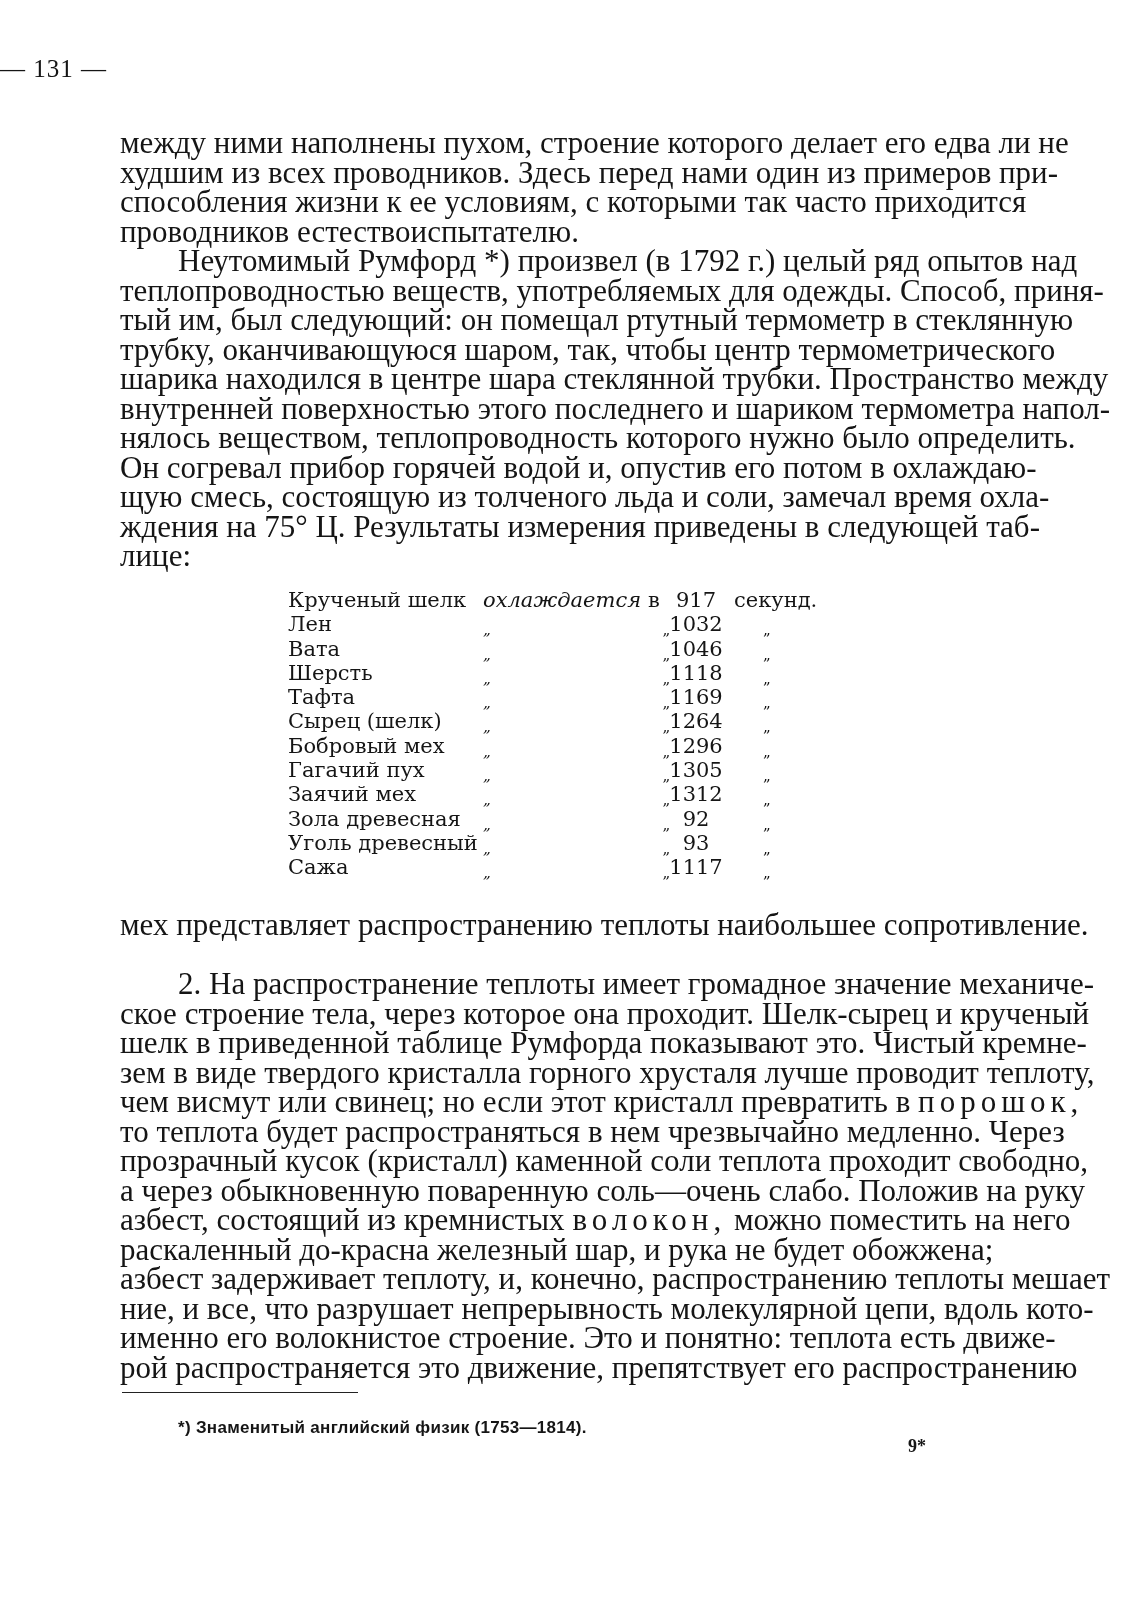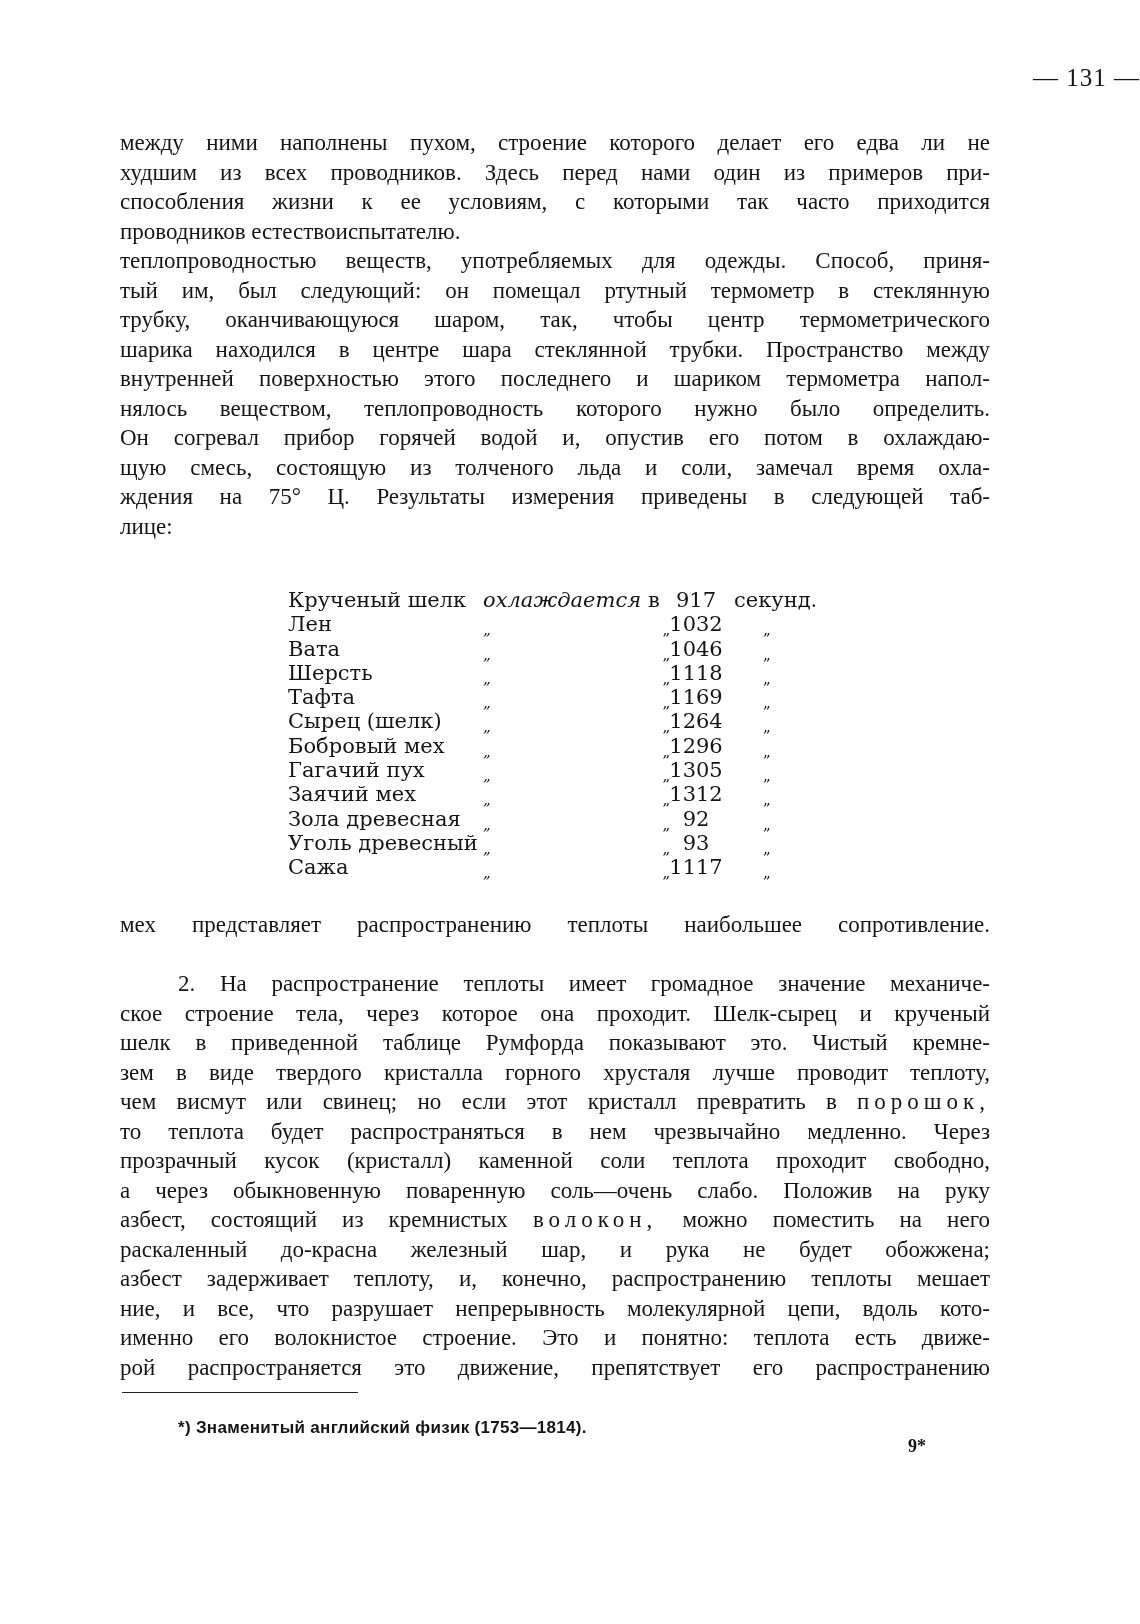--- a/index.html
+++ b/index.html
@@ -1,24 +1,24 @@
 <!DOCTYPE html>
 <html><head>
   <meta charset="utf-8">
   <style>
     html, body { margin: 0; padding: 0; background: #ffffff; }
     body { width: 1140px; height: 1624px; position: relative; overflow: hidden; color: #151515; }
     .page { position: absolute; left: 0; top: 0; width: 1140px; height: 1624px; }
     .page-number {
-      position: absolute; top: 64px; left: 0; width: 1140px; text-align: right;
+      position: absolute; top: 55px; left: 0; width: 1140px; text-align: left;
       font-family: "Liberation Serif", serif; font-size: 25px; letter-spacing: 1px;
     }
     .text-block {
       position: absolute; left: 120px; width: 870px;
-      font-family: "Liberation Serif", serif; font-size: 23px; line-height: 29.5px;
+      font-family: "Liberation Serif", serif; font-size: 31px; line-height: 29.5px;
     }
     .line { display: block; white-space: nowrap; text-align: justify; text-align-last: justify; height: 29.5px; }
     .line.last { text-align-last: left; }
     .line.indent { padding-left: 58px; }
     .spaced { letter-spacing: 5px; }
     .table {
       position: absolute; left: 288px; top: 588px; width: 540px;
       font-family: "DejaVu Serif", serif; font-size: 21px; line-height: 24.3px;
     }
     .trow { position: relative; height: 24.3px; white-space: nowrap; }
@@ -47,20 +47,21 @@
   <div class="page-number">— 131 —</div>
 
   <div class="text-block" style="top:128px;">
     <span class="line">между ними наполнены пухом, строение которого делает его едва ли не</span>
     <span class="line">худшим из всех проводников. Здесь перед нами один из примеров при-</span>
     <span class="line">способления жизни к ее условиям, с которыми так часто приходится</span>
     <span class="line last">проводников естествоиспытателю.</span>
   </div>
 
   <div class="text-block" style="top:246px;">
+    <span class="line indent">Неутомимый Румфорд *) произвел (в 1792 г.) целый ряд опытов над</span>
     <span class="line">теплопроводностью веществ, употребляемых для одежды. Способ, приня-</span>
     <span class="line">тый им, был следующий: он помещал ртутный термометр в стеклянную</span>
     <span class="line">трубку, оканчивающуюся шаром, так, чтобы центр термометрического</span>
     <span class="line">шарика находился в центре шара стеклянной трубки. Пространство между</span>
     <span class="line">внутренней поверхностью этого последнего и шариком термометра напол-</span>
     <span class="line">нялось веществом, теплопроводность которого нужно было определить.</span>
     <span class="line">Он согревал прибор горячей водой и, опустив его потом в охлаждаю-</span>
     <span class="line">щую смесь, состоящую из толченого льда и соли, замечал время охла-</span>
     <span class="line">ждения на 75° Ц. Результаты измерения приведены в следующей таб-</span>
     <span class="line last">лице:</span>

